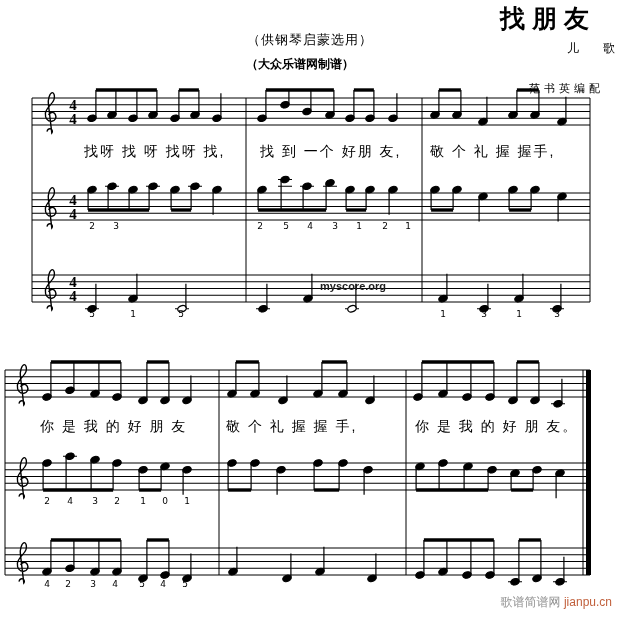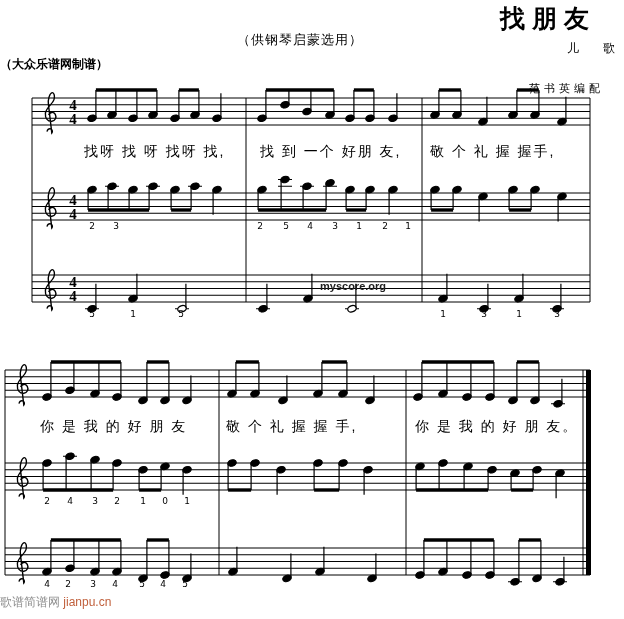--- a/index.html
+++ b/index.html
@@ -1,33 +1,33 @@
 <!DOCTYPE html>
 <html><head>
 <meta charset="utf-8">
 <style>
   html,body{margin:0;padding:0;}
   body{width:624px;height:619px;background:#ffffff;position:relative;overflow:hidden;
        font-family:"Liberation Sans",sans-serif;color:#000;}
   .title{position:absolute;top:2px;left:0;width:596px;text-align:right;
          font-size:25px;font-weight:bold;letter-spacing:7px;}
   .sub1{position:absolute;top:31px;left:0;width:600px;text-align:center;
-        font-size:13px;letter-spacing:1px;}
-  .sub2{position:absolute;top:56px;left:0;width:600px;
+        font-size:13px;letter-spacing:1px;padding-left:10px;}
+  .sub2{position:absolute;top:56px;left:0;width:600px;text-align:center;
         font-size:12px;font-weight:bold;}
   .genre{position:absolute;top:40px;left:527px;font-size:12px;margin-left:40px;}
   .arranger{position:absolute;top:57px;left:529px;font-size:11px;letter-spacing:4px;margin-top:24px;}
   svg.sys{position:absolute;left:0;}
   #sys1{top:88px;}
   #sys2{top:360px;}
   .lyric{font-size:14px;letter-spacing:2px;fill:#000;font-family:"Liberation Sans",sans-serif;}
   .fing{font-size:9px;fill:#000;text-anchor:middle;font-family:"DejaVu Sans",sans-serif;}
   .ts{font-size:15px;font-weight:bold;text-anchor:middle;font-family:"Liberation Serif",serif;fill:#000;}
   .wm{font-size:11px;font-weight:bold;fill:#1f1f1f;font-family:"Liberation Sans",sans-serif;}
-  .site{position:absolute;top:594px;left:0;width:612px;font-size:12px;}
+  .site{position:absolute;top:594px;left:0;width:612px;text-align:right;font-size:12px;}
   .site .name{color:#8f8f8f;}
   .site .url{color:#c1603c;}
 </style>
 </head>
 <body>
 
 <div class="title">找朋友</div>
 <div class="sub1">（供钢琴启蒙选用）</div>
 <div class="sub2">（大众乐谱网制谱）</div>
 <div class="genre">儿　　歌</div>

